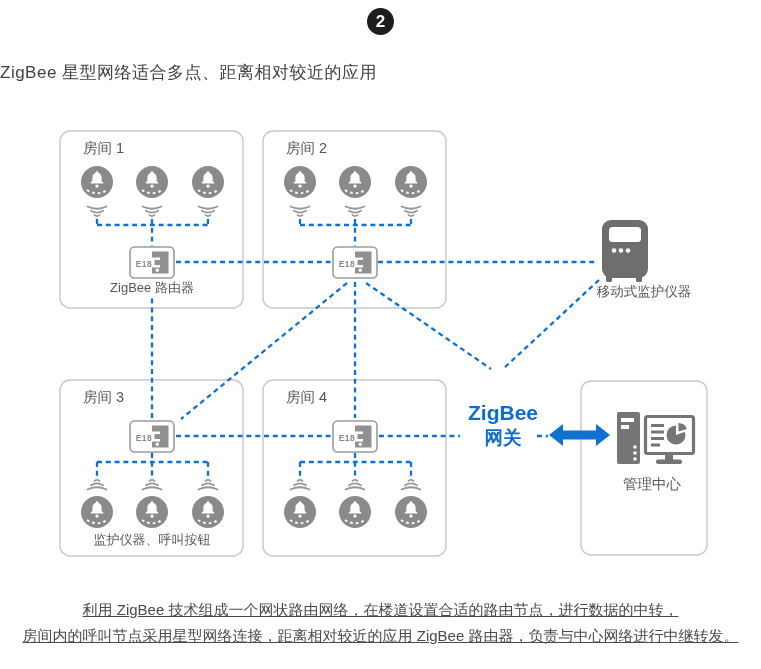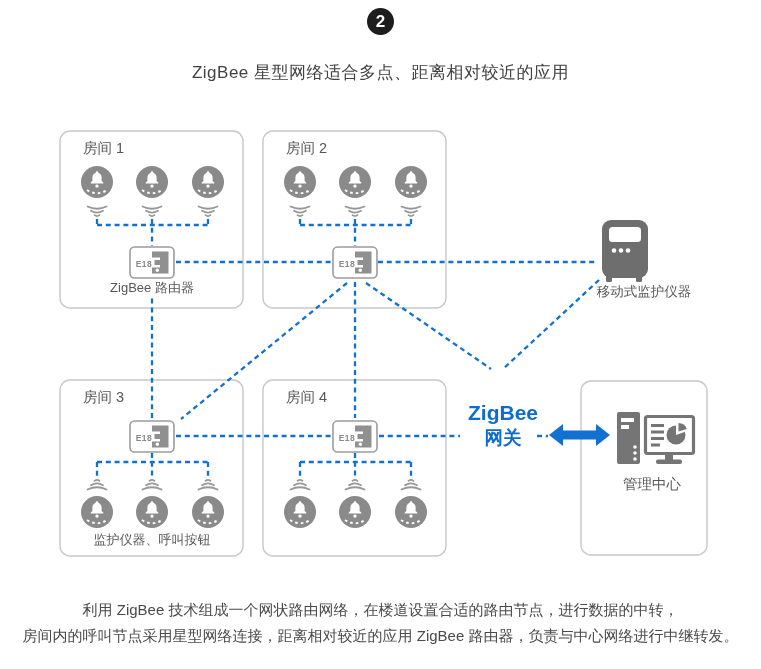--- a/index.html
+++ b/index.html
@@ -10,26 +10,26 @@
   .title-row{
     position:absolute;top:8px;left:0;width:100%;
     display:flex;align-items:center;justify-content:center;gap:10px;
   }
   .badge{
     width:27px;height:27px;border-radius:50%;background:#1d1d1d;color:#ffffff;
     font-size:17px;font-weight:bold;display:flex;align-items:center;justify-content:center;
   }
   .title-text{font-size:29px;font-weight:bold;color:#1d1d1d;letter-spacing:1.5px;}
   .subtitle{
-    position:absolute;top:61px;left:0;width:100%;text-align:center;
+    position:absolute;top:61px;left:0;width:100%;
     font-size:17px;color:#424242;letter-spacing:0.5px;
   }
   .footer{
     position:absolute;top:597px;left:0;width:100%;text-align:center;
-    font-size:15px;color:#4a4a4a;line-height:25.5px;
+    font-size:15px;color:#4a4a4a;line-height:25.5px;text-decoration:underline;
   }
   svg{position:absolute;left:0;top:0;}
   svg text{font-family:"Liberation Sans","DejaVu Sans",sans-serif;}
   .room-label{font-size:14.5px;fill:#575757;}
   .caption{font-size:13px;fill:#585858;}
   .e18-text{font-size:8.5px;font-weight:bold;fill:#8a8a8a;letter-spacing:0.5px;}
   .gw1{font-size:21px;font-weight:bold;fill:#0e6cce;}
   .gw2{font-size:18.5px;font-weight:bold;fill:#0e6cce;}
   .link{stroke:#1171d1;stroke-width:2.3;fill:none;stroke-dasharray:5 3.8;}
   .roombox{fill:none;stroke:#c8c8c8;stroke-width:1.4;}

